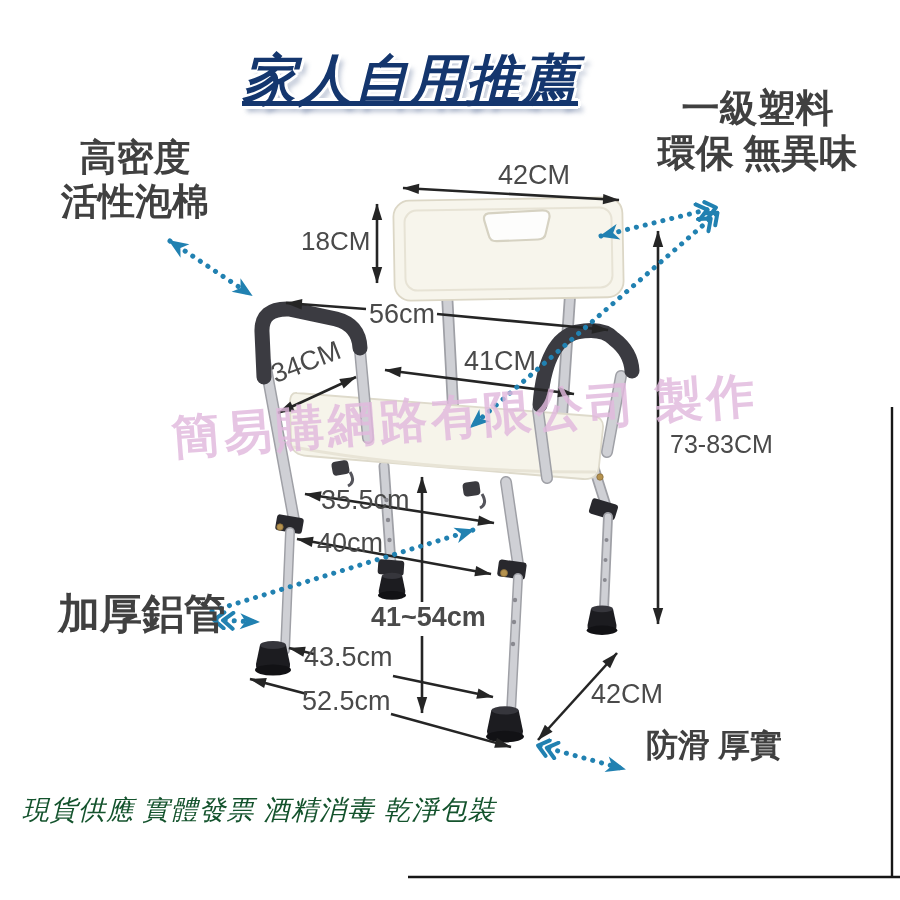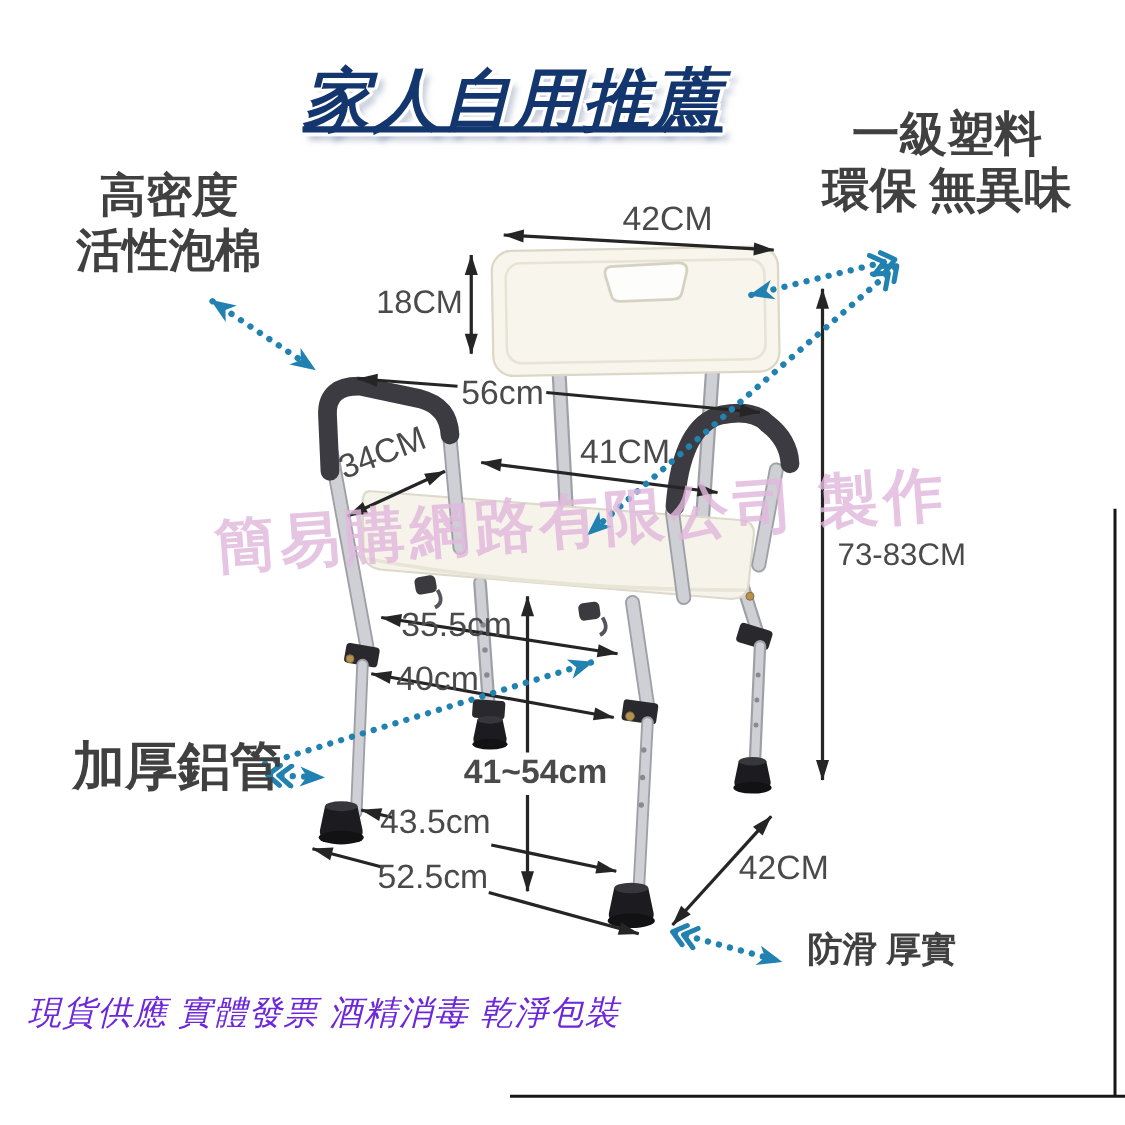--- a/index.html
+++ b/index.html
@@ -21,21 +21,21 @@
       5px 6px 5px rgba(90,110,150,.4);
     text-decoration: underline;
   }
   .callout{
     font-family:"Liberation Serif",serif;color:#404040;font-weight:700;
     line-height:1.18;text-align:center;
   }
   .co-foam{left:35px;top:136px;width:200px;font-size:37px;}
   .co-plastic{left:625px;top:86px;width:265px;font-size:38px;}
   .co-alum{left:28px;top:590px;font-size:42px;margin-left:30px;}
-  .co-antislip{left:646px;top:744px;font-size:28px;}
+  .co-antislip{left:646px;top:727px;font-size:32px;}
   .dim{color:#4a4a4a;font-size:27px;font-weight:400;}
   .d42top{left:498px;top:160px;}
   .d18{left:301px;top:226px;font-size:26px;}
   .d56{left:369px;top:299px;}
   .d34{left:270px;top:347px;transform:rotate(-21deg);}
   .d41{left:464px;top:346px;}
   .d73{left:670px;top:402px;font-size:25px;margin-top:28px;}
   .d355{left:321px;top:485px;}
   .d40{left:317px;top:528px;}
   .d4154{left:371px;top:602px;font-weight:bold;}
@@ -44,21 +44,21 @@
   .d42bot{left:591px;top:679px;}
   .watermark{
     left:172px;top:406px;z-index:4;
     font-family:"Liberation Serif",serif;
     font-size:48px;font-weight:700;letter-spacing:4px;
     color:rgba(224,184,221,0.82);
     transform:rotate(-4.2deg);transform-origin:left center;
   }
   .footer-note{
     left:22px;top:792px;font-size:27px;font-style:italic;
-    color:#6d28d9;letter-spacing:1px;
+    color:#14532d;letter-spacing:1px;
   }
 </style>
 </head>
 <body>
 
 <div id="stage">
 
   <svg id="chair-svg" width="900" height="900" viewBox="0 0 900 900">
     <defs>
       <marker id="mb" markerUnits="userSpaceOnUse" markerWidth="18" markerHeight="12" refX="16.5" refY="6" orient="auto-start-reverse">

